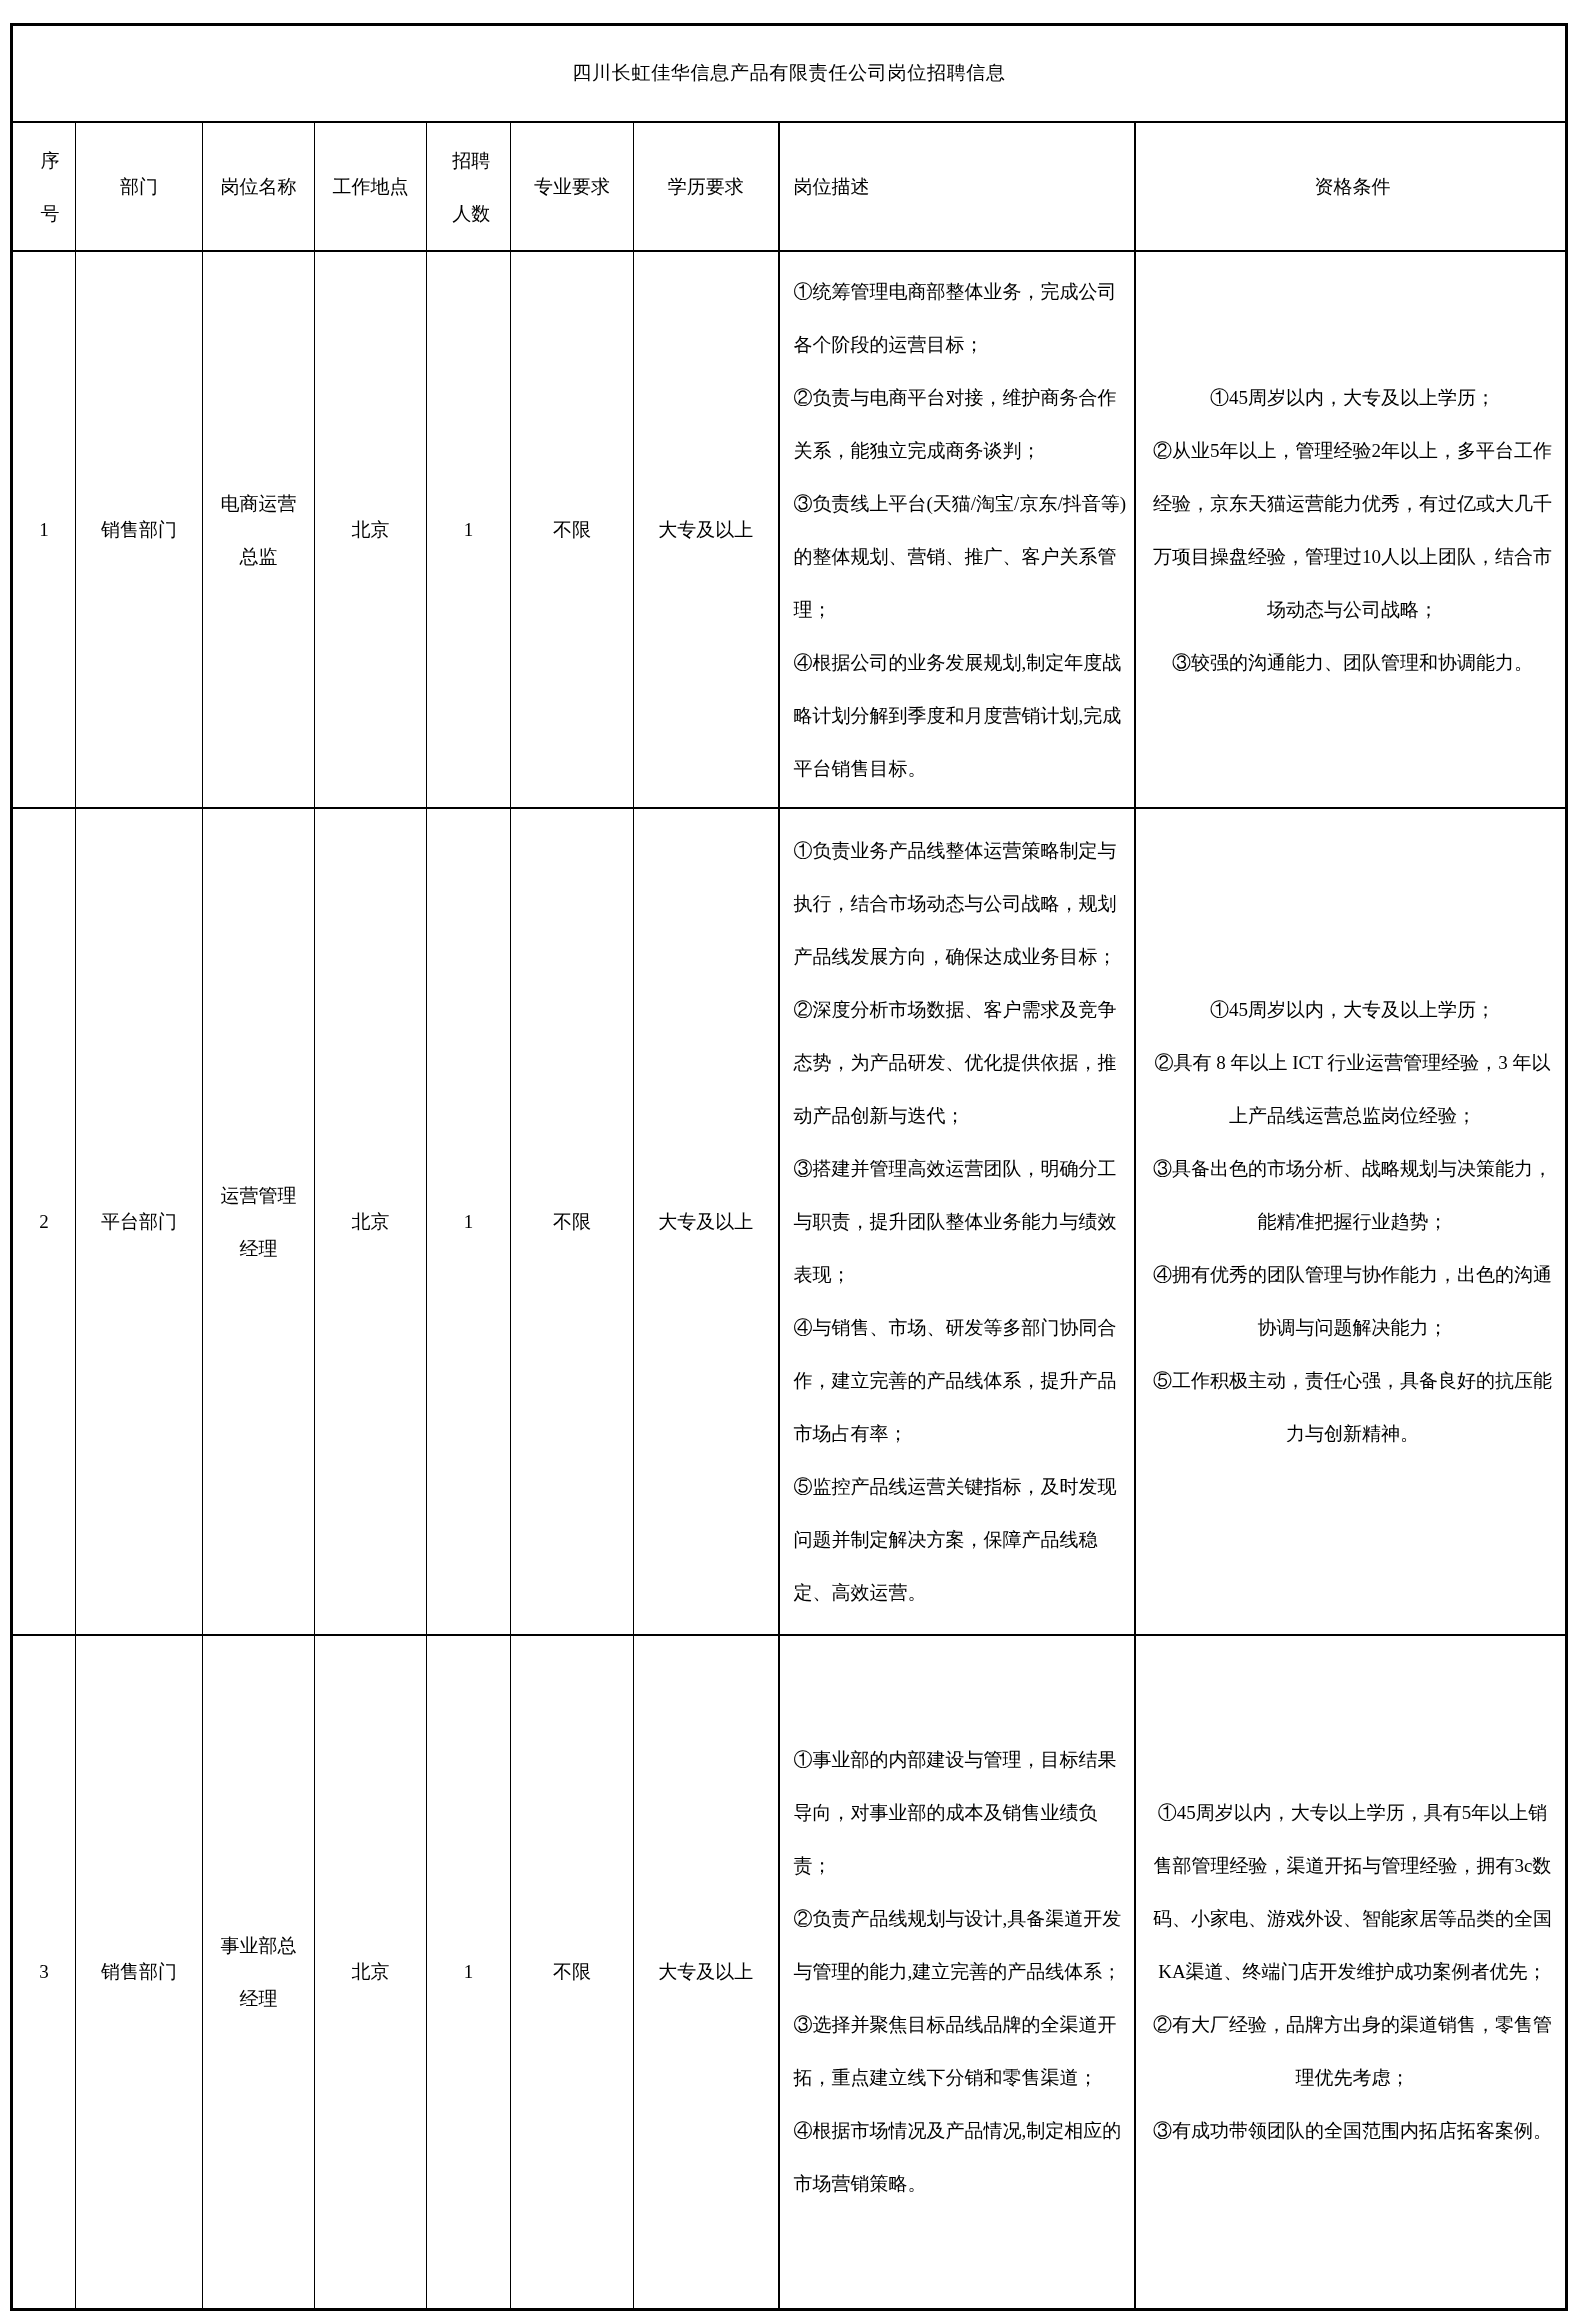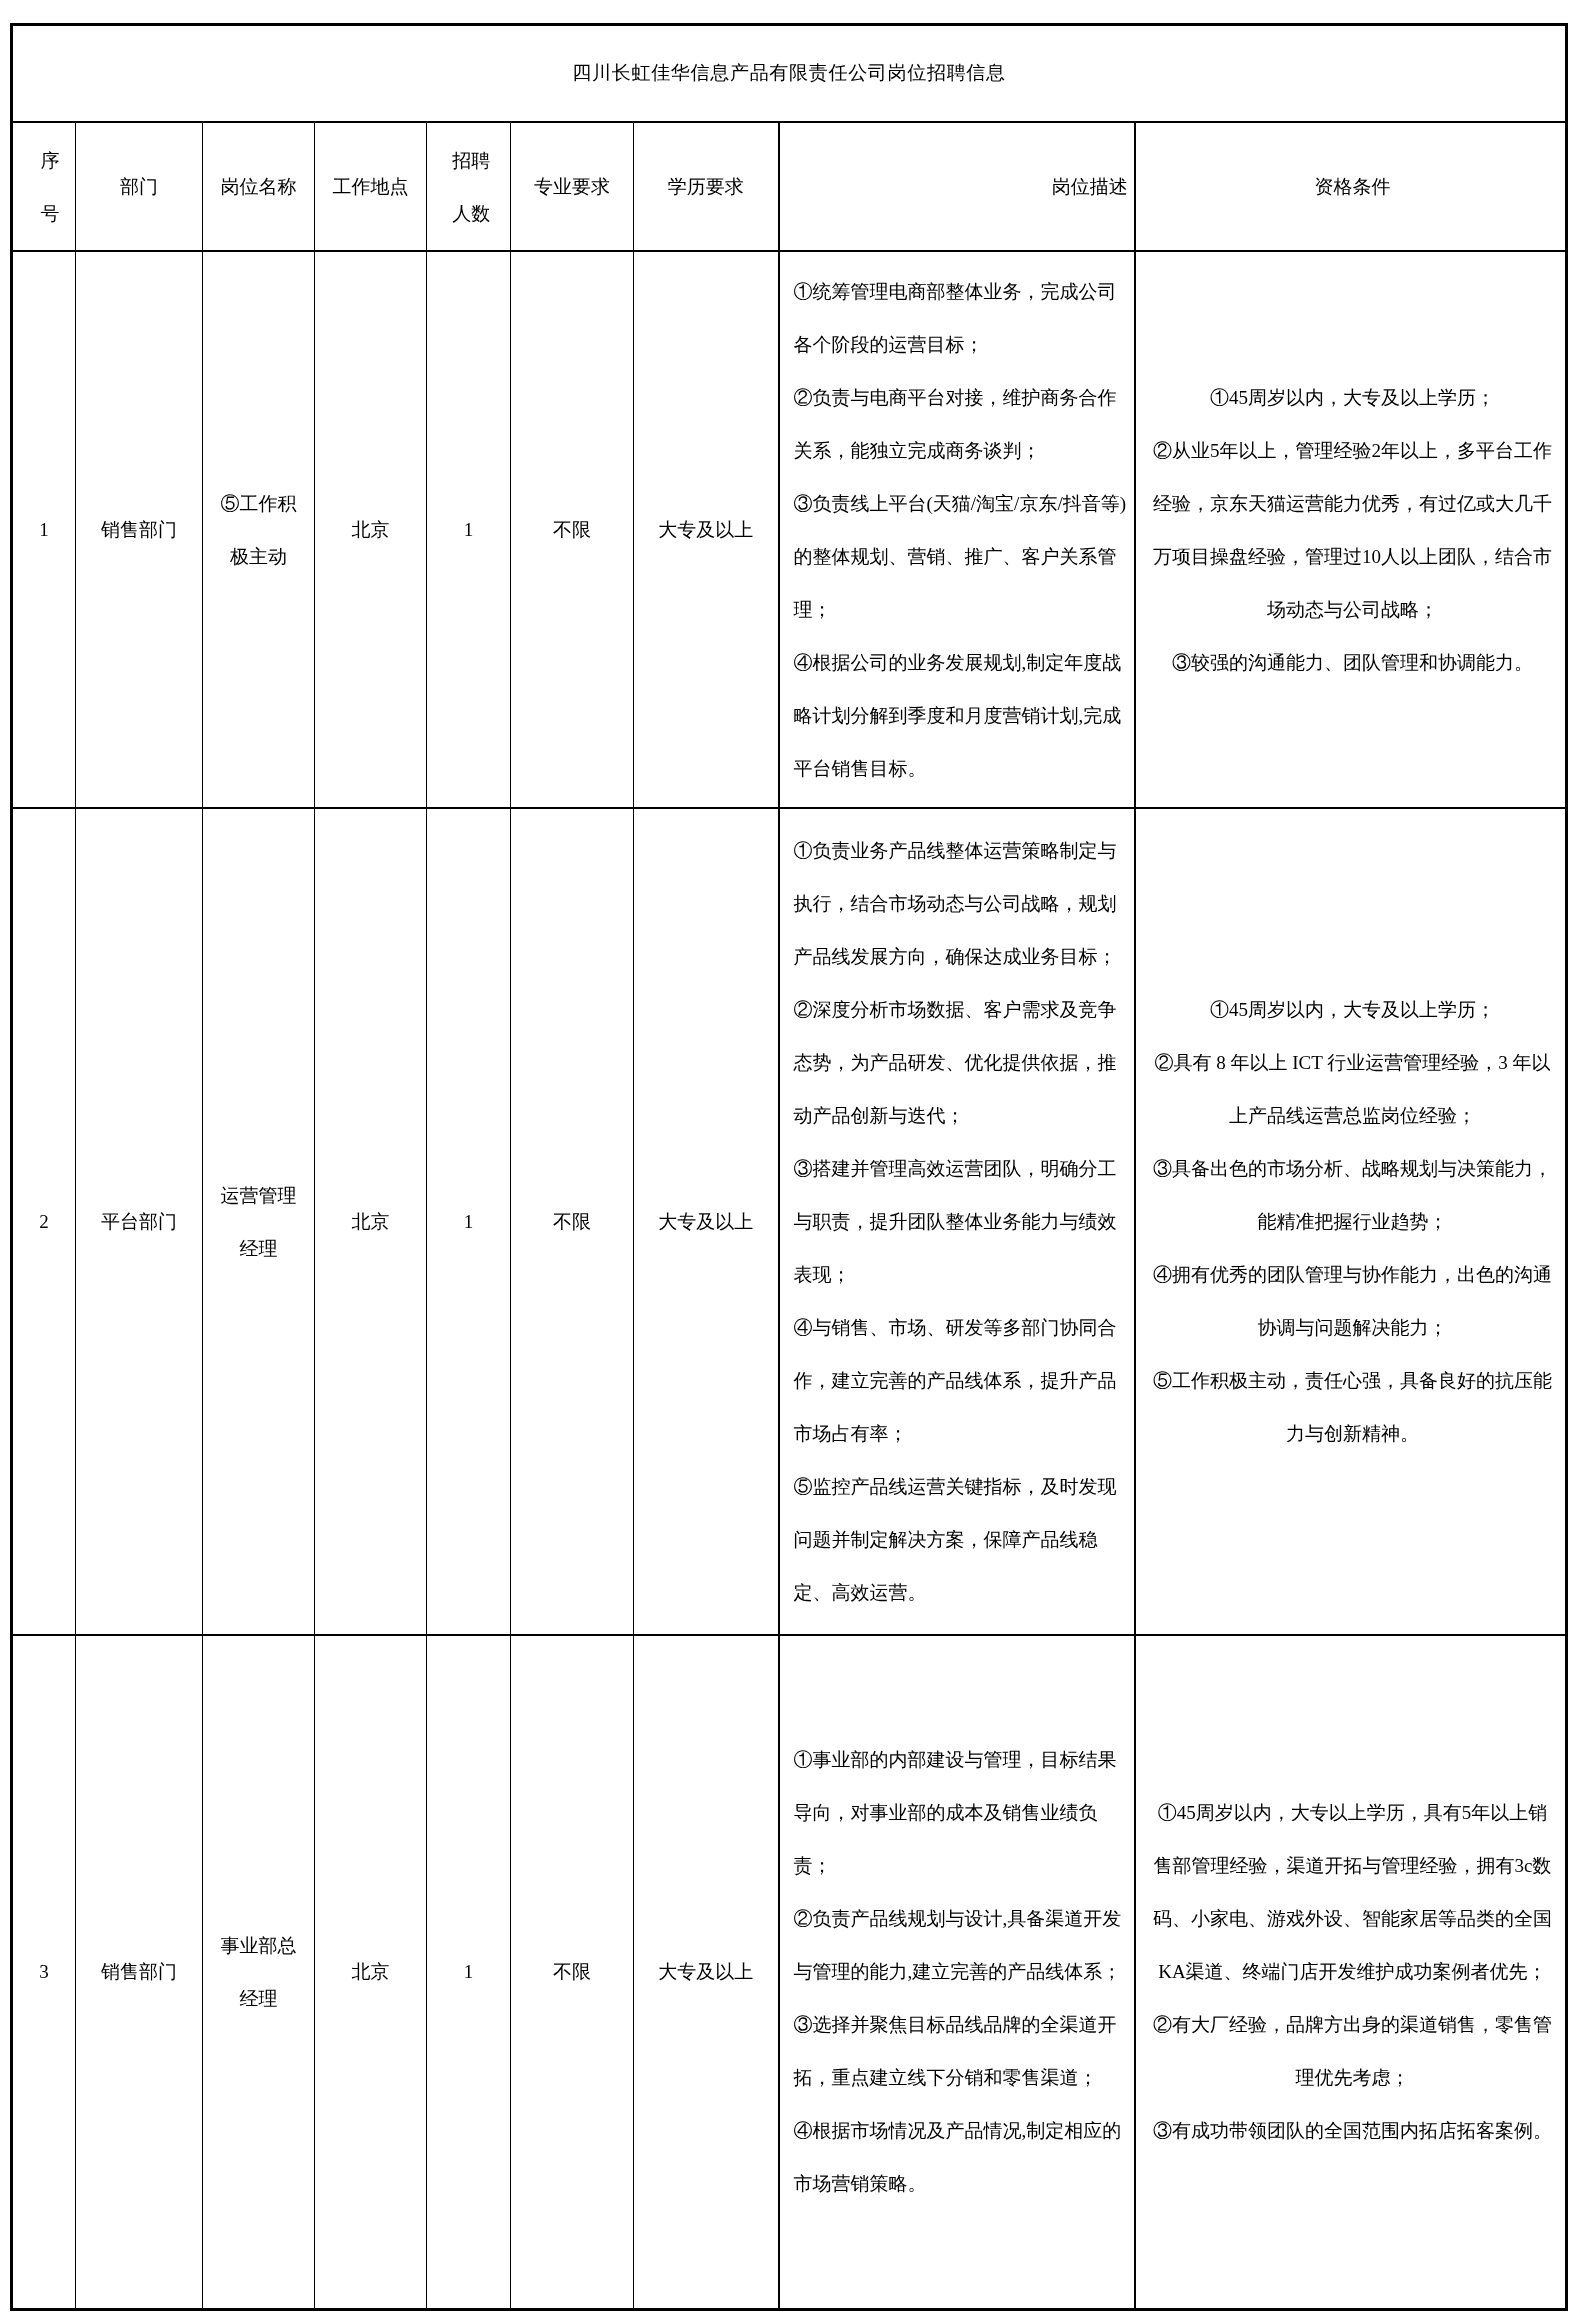--- a/index.html
+++ b/index.html
@@ -79,28 +79,28 @@
         <span class="vwrap1">序号</span>
       </th>
       <th class="c-center">部门</th>
       <th class="c-center">岗位名称</th>
       <th class="c-center">工作地点</th>
       <th class="c-center">
         <span class="vwrap2">招聘人数</span>
       </th>
       <th class="c-center">专业要求</th>
       <th class="c-center">学历要求</th>
-      <th class="c-center c-desc" style="text-align:right">岗位描述</th>
+      <th class="c-center c-desc" style="text-align:left">岗位描述</th>
       <th class="c-center c-qual" style="text-align:center">资格条件</th>
     </tr>
 
     <tr style="height:557px">
       <td class="c-center">1</td>
       <td class="c-center">销售部门</td>
-      <td class="c-center c-pos">⑤工作积极主动</td>
+      <td class="c-center c-pos">电商运营总监</td>
       <td class="c-center">北京</td>
       <td class="c-center">1</td>
       <td class="c-center">不限</td>
       <td class="c-center">大专及以上</td>
       <td class="c-desc">
             <div class="para">①统筹管理电商部整体业务，完成公司各个阶段的运营目标；</div>
             <div class="para">②负责与电商平台对接，维护商务合作关系，能独立完成商务谈判；</div>
             <div class="para">③负责线上平台(天猫/淘宝/京东/抖音等)的整体规划、营销、推广、客户关系管理；</div>
             <div class="para">④根据公司的业务发展规划,制定年度战略计划分解到季度和月度营销计划,完成平台销售目标。</div>
           </td>

